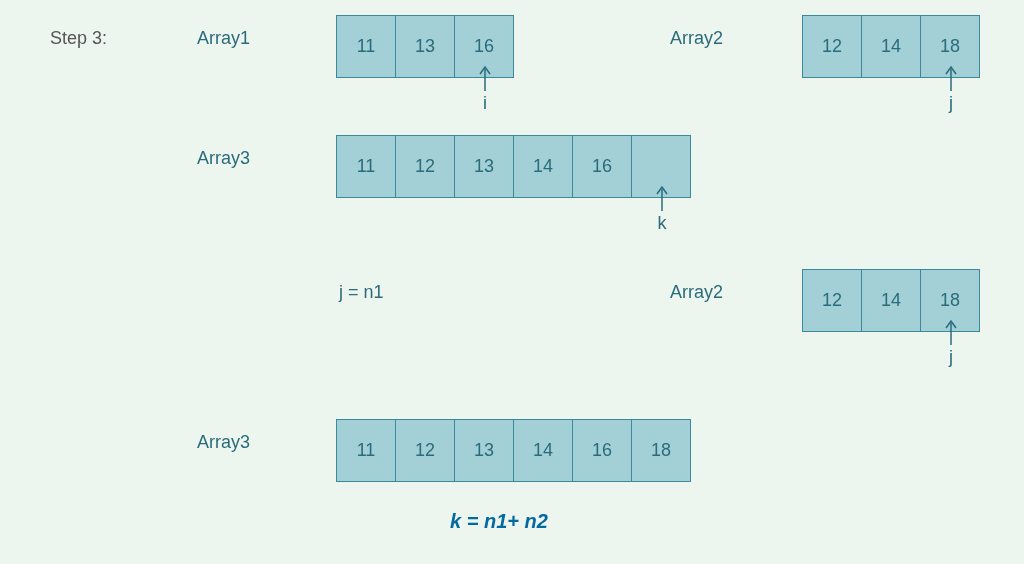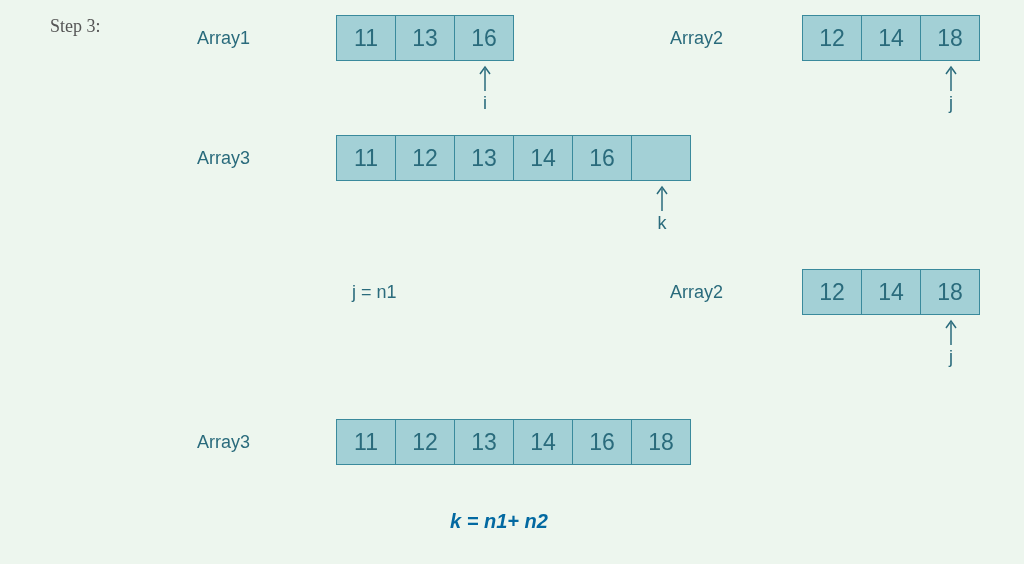--- a/index.html
+++ b/index.html
@@ -21,27 +21,27 @@
       font-size: 18px;
       color: #2a6b7c;
       text-align: right;
     }
     .array-container {
       position: absolute;
       display: flex;
     }
     .cell {
       width: 60px;
-      height: 46px;
+      height: 63px;
       border: 1px solid #3a8a9c;
       background: #a3d0d6;
       display: flex;
       align-items: center;
       justify-content: center;
-      font-size: 23px;
+      font-size: 18px;
       color: #2a6b7c;
       margin-left: -1px;
     }
     .cell:first-child { margin-left: 0; }
     .arrow-up {
       position: absolute;
       width: 20px;
       display: flex;
       flex-direction: column;
       align-items: center;
@@ -61,21 +61,21 @@
       position: absolute;
       font-size: 20px;
       font-weight: bold;
       font-style: italic;
       color: #0369a1;
     }
   </style>
 </head>
 <body>
 
-<div class="step-label" style="left:50px; top:16px;font-family:Liberation Serif, serif;">Step 3:</div>
+<div class="step-label" style="left:50px; top:28px;">Step 3:</div>
 
 <div class="arr-label" style="left:197px; top:28px;">Array1</div>
 <div class="array-container" style="left:336px; top:15px;">
   <div class="cell">11</div>
   <div class="cell">13</div>
   <div class="cell">16</div>
 </div>
 <div class="arrow-up" style="left:475px; top:63px;">
   <svg width="12" height="28" viewBox="0 0 12 28">
     <line x1="6" y1="28" x2="6" y2="6" stroke="#2a6b7c" stroke-width="1.5"></line>
@@ -108,21 +108,21 @@
   <div class="cell"></div>
 </div>
 <div class="arrow-up" style="left:652px; top:183px;">
   <svg width="12" height="28" viewBox="0 0 12 28">
     <line x1="6" y1="28" x2="6" y2="6" stroke="#2a6b7c" stroke-width="1.5"></line>
     <polyline points="1,11 6,4 11,11" fill="none" stroke="#2a6b7c" stroke-width="1.5"></polyline>
   </svg>
   <div class="arrow-label">k</div>
 </div>
 
-<div class="formula" style="left:352px; top:282px;">j = n1</div>
+<div class="formula" style="left:339px; top:282px;">j = n1</div>
 <div class="arr-label" style="left:670px; top:282px;">Array2</div>
 <div class="array-container" style="left:802px; top:269px;">
   <div class="cell">12</div>
   <div class="cell">14</div>
   <div class="cell">18</div>
 </div>
 <div class="arrow-up" style="left:941px; top:317px;">
   <svg width="12" height="28" viewBox="0 0 12 28">
     <line x1="6" y1="28" x2="6" y2="6" stroke="#2a6b7c" stroke-width="1.5"></line>
     <polyline points="1,11 6,4 11,11" fill="none" stroke="#2a6b7c" stroke-width="1.5"></polyline>

